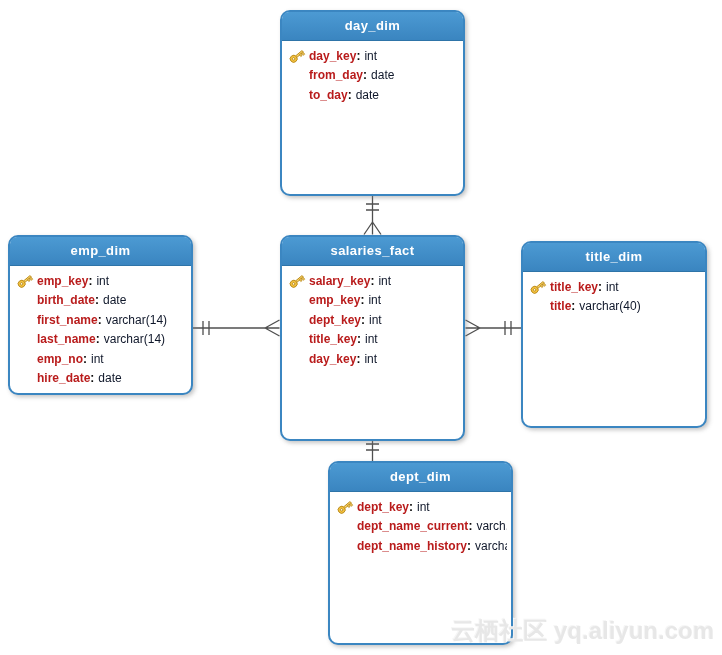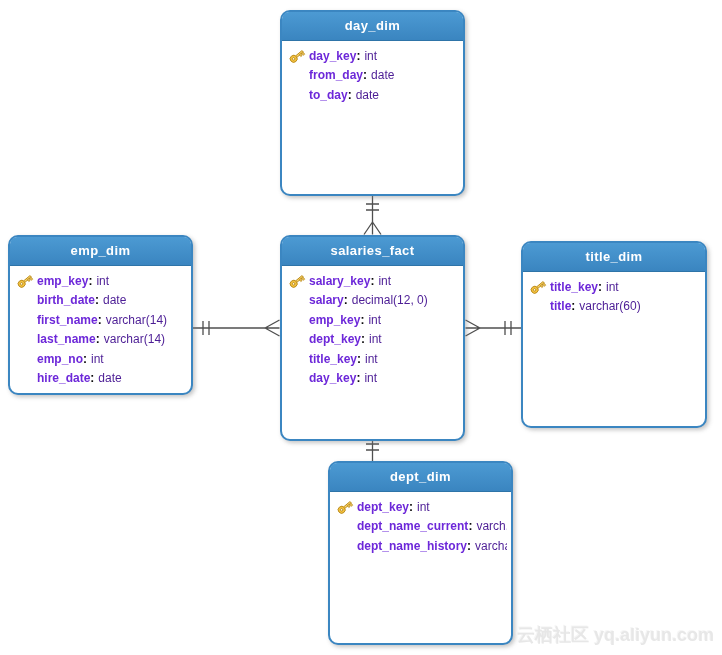--- a/index.html
+++ b/index.html
@@ -17,30 +17,30 @@
   .thead{
     height:28px;line-height:28px;text-align:center;color:#fff;
     font-weight:bold;font-size:13px;letter-spacing:.4px;
     background:linear-gradient(#4c9ad3,#3a85c0);
     border-radius:7px 7px 0 0;border-bottom:1px solid #2e74a8;
     cursor:move;
   }
   .tbody{padding:5px 4px 0 6px;}
   .row{display:flex;align-items:center;height:19.5px;font-size:12px;white-space:nowrap;overflow:hidden;}
   .keycell{flex:0 0 21px;width:21px;display:flex;align-items:center;}
-  .fname{font-weight:bold;color:#6d28d9;}
+  .fname{font-weight:bold;color:#b91c1c;}
   .fname::after{content:":";font-weight:bold;color:#0a0a0a;}
-  .ftype{color:#4c1d95;margin-left:4px;}
+  .ftype{color:#0f172a;margin-left:4px;}
   #t-day  {left:280px;top:10px; width:185px;height:186px;}
   #t-emp  {left:8px;  top:235px;width:185px;height:160px;}
   #t-fact {left:280px;top:235px;width:185px;height:206px;}
   #t-title{left:521px;top:235px;width:186px;height:187px;margin-top:6px;}
   #t-dept {left:280px;top:461px;width:185px;height:184px;margin-left:48px;}
   .watermark{
-    position:absolute;right:8px;bottom:8px;font-size:18px;font-weight:bold;
+    position:absolute;right:8px;bottom:8px;font-size:24px;font-weight:bold;
     color:#e7e7e7;text-shadow:-1px -1px 0 #f6f6f6;user-select:none;
   }
 </style>
 </head>
 <body>
 
 <svg width="0" height="0" style="position:absolute" aria-hidden="true">
   <symbol id="pk" viewBox="0 0 20 16">
     <g transform="rotate(-40 10 8)" stroke="#b8891c" stroke-width="1">
       <rect x="8" y="6.9" width="10.5" height="2.2" fill="#fbd668" rx="0.5"></rect>
@@ -155,25 +155,20 @@
         <span class="keycell">
             <svg width="18" height="14">
               <use href="#pk"></use>
             </svg>
           </span>
         <span class="fname">salary_key</span>
         <span class="ftype">int</span>
       </div>
       <div class="row">
         <span class="keycell"></span>
-        <span class="fname">salary</span>
-        <span class="ftype">decimal(12, 0)</span>
-      </div>
-      <div class="row">
-        <span class="keycell"></span>
         <span class="fname">emp_key</span>
         <span class="ftype">int</span>
       </div>
       <div class="row">
         <span class="keycell"></span>
         <span class="fname">dept_key</span>
         <span class="ftype">int</span>
       </div>
       <div class="row">
         <span class="keycell"></span>
@@ -196,21 +191,21 @@
             <svg width="18" height="14">
               <use href="#pk"></use>
             </svg>
           </span>
         <span class="fname">title_key</span>
         <span class="ftype">int</span>
       </div>
       <div class="row">
         <span class="keycell"></span>
         <span class="fname">title</span>
-        <span class="ftype">varchar(60)</span>
+        <span class="ftype">varchar(40)</span>
       </div>
     </div>
   </div>
 
   <div class="table" id="t-dept">
     <div class="thead">dept_dim</div>
     <div class="tbody">
       <div class="row">
         <span class="keycell">
             <svg width="18" height="14">

